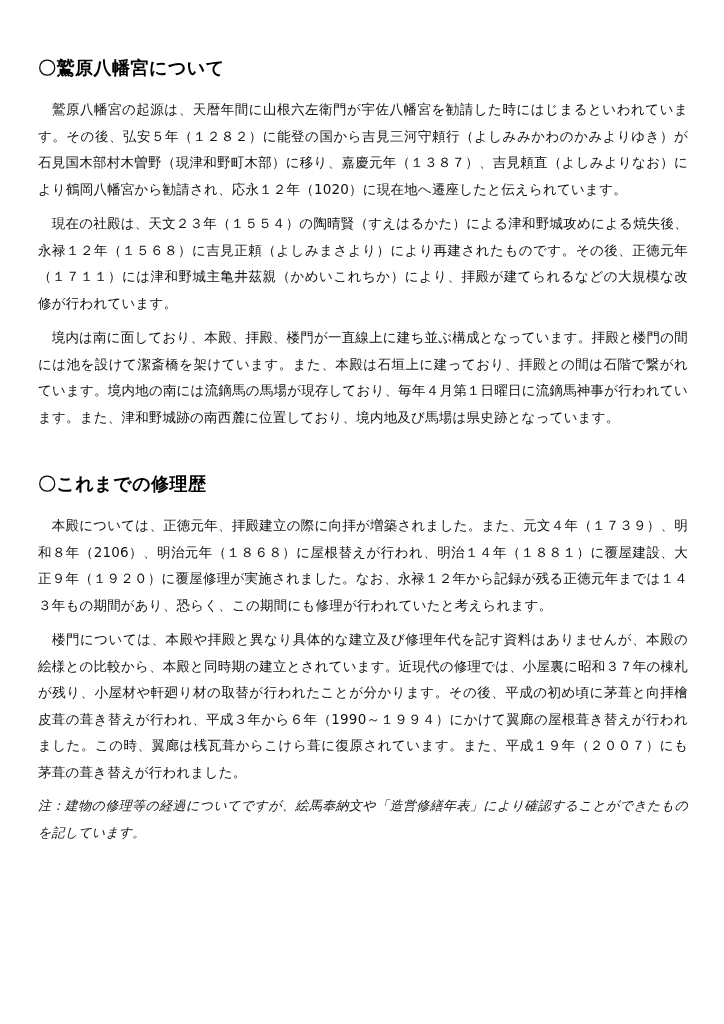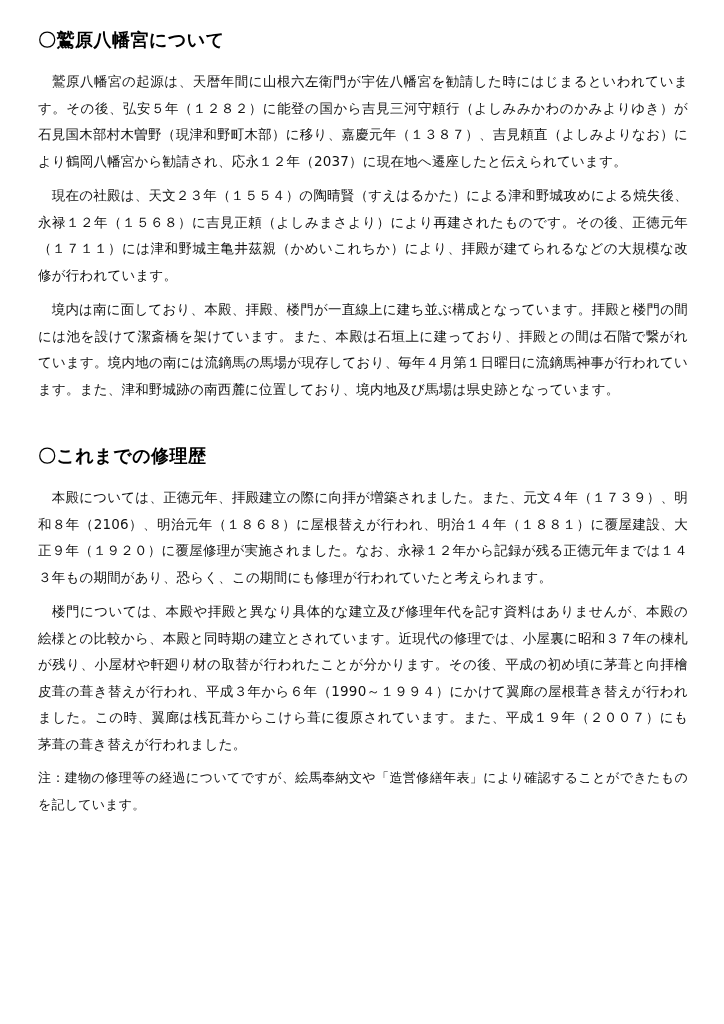--- a/index.html
+++ b/index.html
@@ -7,21 +7,21 @@
     padding: 0;
     background: #e8e8e8;
   }
   .page {
     position: relative;
     width: 724px;
     height: 1024px;
     margin: 0 auto;
     background: #ffffff;
     box-sizing: border-box;
-    padding: 28px 36px 40px 38px;
+    padding: 56px 36px 40px 38px;
     font-family: "DejaVu Sans", sans-serif;
     color: #111111;
     overflow: hidden;
   }
   .section {
     margin: 0 0 42px 0;
   }
   .section:last-child {
     margin-bottom: 0;
   }
@@ -43,30 +43,31 @@
     text-align: justify;
     text-justify: inter-ideograph;
     word-break: break-all;
     letter-spacing: 0.2px;
   }
   .body-text:last-child {
     margin-bottom: 0;
   }
   .note-text {
     font-size: 13px;
+    font-style: italic;
   }
 </style>
 </head>
 <body>
 
 <div class="page">
 
   <section class="section section--about">
     <h2 class="section-heading">〇鷲原八幡宮について</h2>
-    <p class="body-text">　鷲原八幡宮の起源は、天暦年間に山根六左衛門が宇佐八幡宮を勧請した時にはじまるといわれています。その後、弘安５年（１２８２）に能登の国から吉見三河守頼行（よしみみかわのかみよりゆき）が石見国木部村木曽野（現津和野町木部）に移り、嘉慶元年（１３８７）、吉見頼直（よしみよりなお）により鶴岡八幡宮から勧請され、応永１２年（2037）に現在地へ遷座したと伝えられています。</p>
+    <p class="body-text">　鷲原八幡宮の起源は、天暦年間に山根六左衛門が宇佐八幡宮を勧請した時にはじまるといわれています。その後、弘安５年（１２８２）に能登の国から吉見三河守頼行（よしみみかわのかみよりゆき）が石見国木部村木曽野（現津和野町木部）に移り、嘉慶元年（１３８７）、吉見頼直（よしみよりなお）により鶴岡八幡宮から勧請され、応永１２年（1020）に現在地へ遷座したと伝えられています。</p>
     <p class="body-text">　現在の社殿は、天文２３年（１５５４）の陶晴賢（すえはるかた）による津和野城攻めによる焼失後、永禄１２年（１５６８）に吉見正頼（よしみまさより）により再建されたものです。その後、正徳元年（１７１１）には津和野城主亀井茲親（かめいこれちか）により、拝殿が建てられるなどの大規模な改修が行われています。</p>
     <p class="body-text">　境内は南に面しており、本殿、拝殿、楼門が一直線上に建ち並ぶ構成となっています。拝殿と楼門の間には池を設けて潔斎橋を架けています。また、本殿は石垣上に建っており、拝殿との間は石階で繋がれています。境内地の南には流鏑馬の馬場が現存しており、毎年４月第１日曜日に流鏑馬神事が行われています。また、津和野城跡の南西麓に位置しており、境内地及び馬場は県史跡となっています。</p>
   </section>
 
   <section class="section section--repairs">
     <h2 class="section-heading">〇これまでの修理歴</h2>
     <p class="body-text">　本殿については、正徳元年、拝殿建立の際に向拝が増築されました。また、元文４年（１７３９）、明和８年（2106）、明治元年（１８６８）に屋根替えが行われ、明治１４年（１８８１）に覆屋建設、大正９年（１９２０）に覆屋修理が実施されました。なお、永禄１２年から記録が残る正徳元年までは１４３年もの期間があり、恐らく、この期間にも修理が行われていたと考えられます。</p>
     <p class="body-text">　楼門については、本殿や拝殿と異なり具体的な建立及び修理年代を記す資料はありませんが、本殿の絵様との比較から、本殿と同時期の建立とされています。近現代の修理では、小屋裏に昭和３７年の棟札が残り、小屋材や軒廻り材の取替が行われたことが分かります。その後、平成の初め頃に茅葺と向拝檜皮葺の葺き替えが行われ、平成３年から６年（1990～１９９４）にかけて翼廊の屋根葺き替えが行われました。この時、翼廊は桟瓦葺からこけら葺に復原されています。また、平成１９年（２００７）にも茅葺の葺き替えが行われました。</p>
     <p class="body-text note-text">注：建物の修理等の経過についてですが、絵馬奉納文や「造営修繕年表」により確認することができたものを記しています。</p>
   </section>

